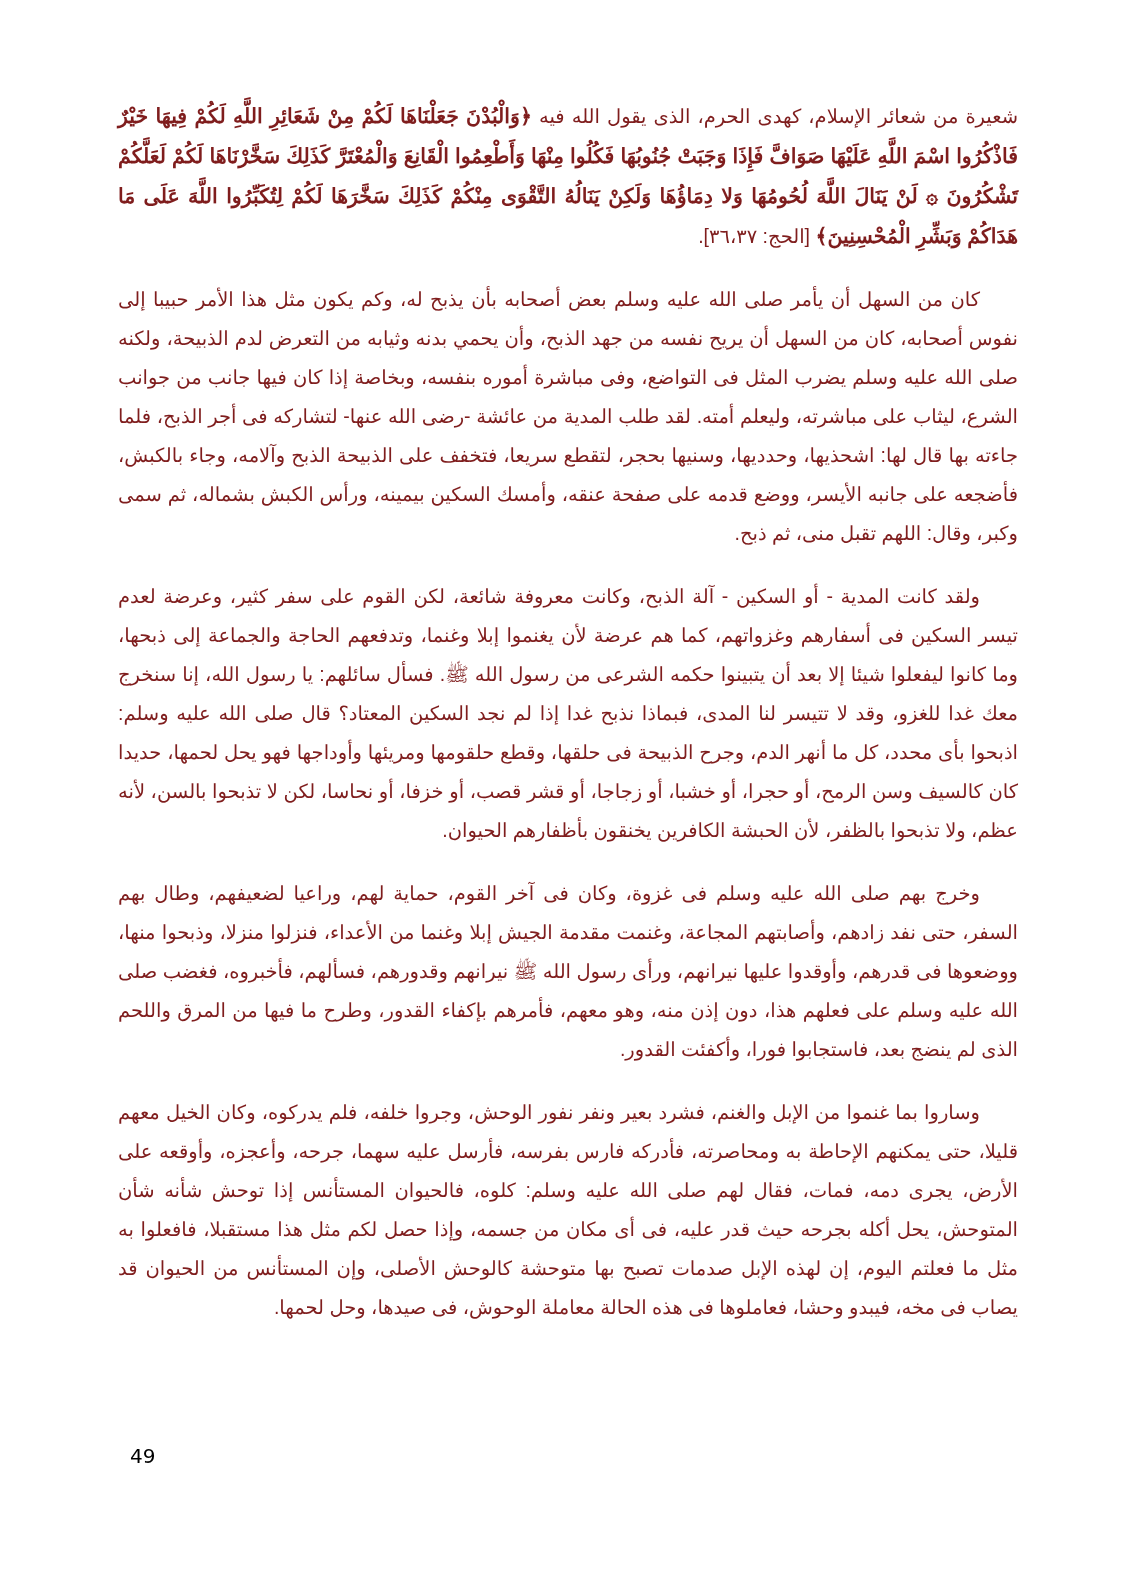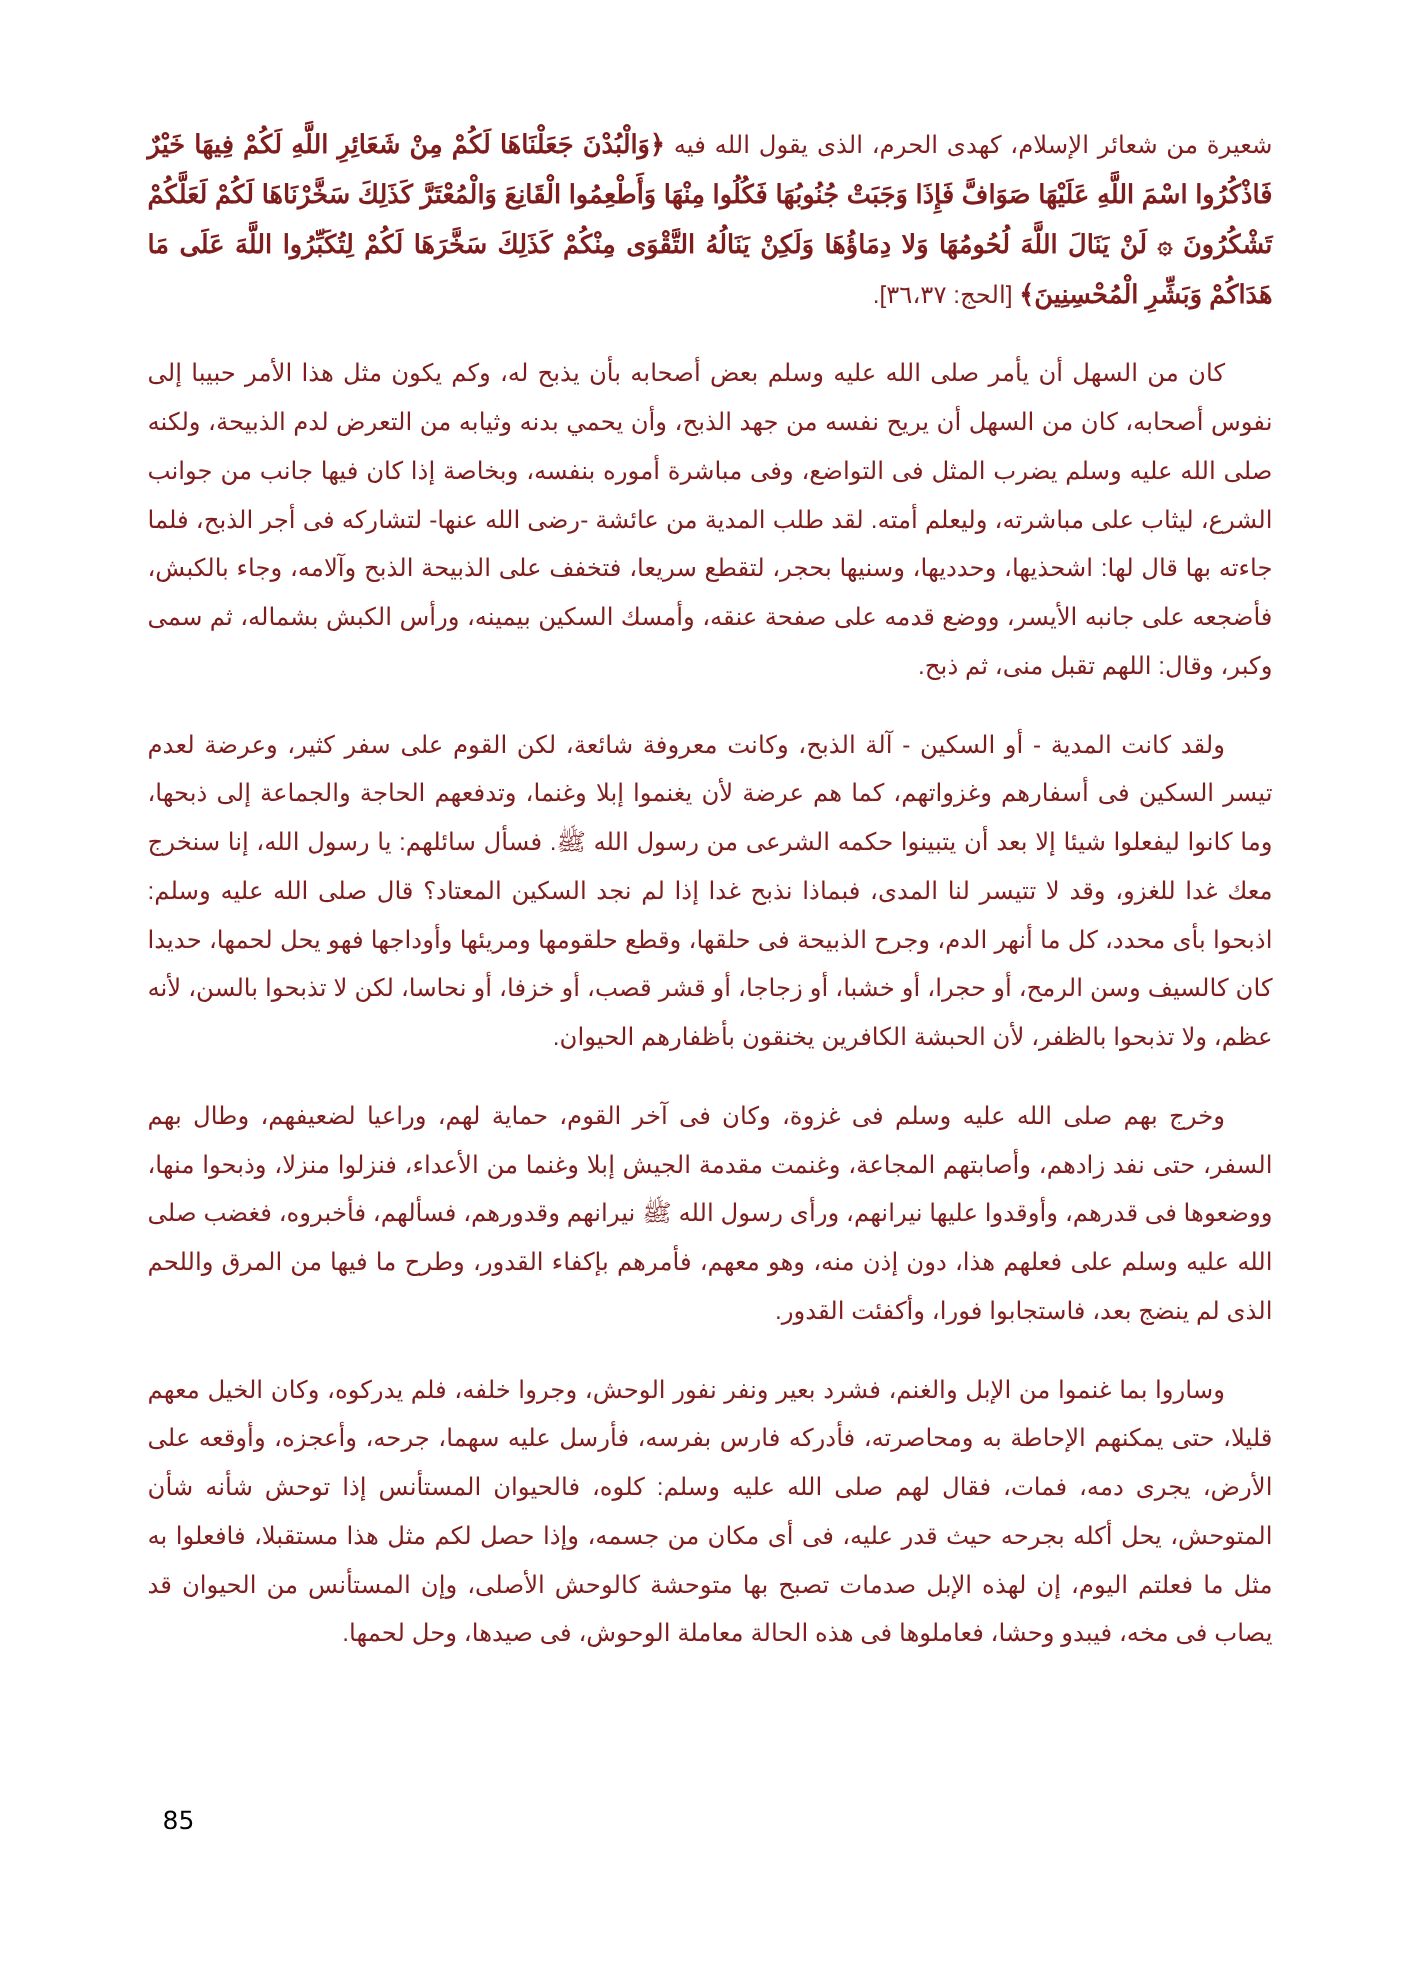--- a/index.html
+++ b/index.html
@@ -34,13 +34,13 @@
 <div class="page">
   <p class="para">
     <span>شعيرة من شعائر الإسلام، كهدى الحرم، الذى يقول الله فيه </span><span class="quran">﴿وَالْبُدْنَ جَعَلْنَاهَا لَكُمْ مِنْ شَعَائِرِ اللَّهِ لَكُمْ فِيهَا خَيْرٌ فَاذْكُرُوا اسْمَ اللَّهِ عَلَيْهَا صَوَافَّ فَإِذَا وَجَبَتْ جُنُوبُهَا فَكُلُوا مِنْهَا وَأَطْعِمُوا الْقَانِعَ وَالْمُعْتَرَّ كَذَلِكَ سَخَّرْنَاهَا لَكُمْ لَعَلَّكُمْ تَشْكُرُونَ ۞ لَنْ يَنَالَ اللَّهَ لُحُومُهَا وَلا دِمَاؤُهَا وَلَكِنْ يَنَالُهُ التَّقْوَى مِنْكُمْ كَذَلِكَ سَخَّرَهَا لَكُمْ لِتُكَبِّرُوا اللَّهَ عَلَى مَا هَدَاكُمْ وَبَشِّرِ الْمُحْسِنِينَ﴾</span><span class="ref"> [الحج: ٣٦،٣٧].</span>
   </p>
   <p class="para indent">كان من السهل أن يأمر صلى الله عليه وسلم بعض أصحابه بأن يذبح له، وكم يكون مثل هذا الأمر حبيبا إلى نفوس أصحابه، كان من السهل أن يريح نفسه من جهد الذبح، وأن يحمي بدنه وثيابه من التعرض لدم الذبيحة، ولكنه صلى الله عليه وسلم يضرب المثل فى التواضع، وفى مباشرة أموره بنفسه، وبخاصة إذا كان فيها جانب من جوانب الشرع، ليثاب على مباشرته، وليعلم أمته. لقد طلب المدية من عائشة -رضى الله عنها- لتشاركه فى أجر الذبح، فلما جاءته بها قال لها: اشحذيها، وحدديها، وسنيها بحجر، لتقطع سريعا، فتخفف على الذبيحة الذبح وآلامه، وجاء بالكبش، فأضجعه على جانبه الأيسر، ووضع قدمه على صفحة عنقه، وأمسك السكين بيمينه، ورأس الكبش بشماله، ثم سمى وكبر، وقال: اللهم تقبل منى، ثم ذبح.</p>
   <p class="para indent">ولقد كانت المدية - أو السكين - آلة الذبح، وكانت معروفة شائعة، لكن القوم على سفر كثير، وعرضة لعدم تيسر السكين فى أسفارهم وغزواتهم، كما هم عرضة لأن يغنموا إبلا وغنما، وتدفعهم الحاجة والجماعة إلى ذبحها، وما كانوا ليفعلوا شيئا إلا بعد أن يتبينوا حكمه الشرعى من رسول الله ﷺ. فسأل سائلهم: يا رسول الله، إنا سنخرج معك غدا للغزو، وقد لا تتيسر لنا المدى، فبماذا نذبح غدا إذا لم نجد السكين المعتاد؟ قال صلى الله عليه وسلم: اذبحوا بأى محدد، كل ما أنهر الدم، وجرح الذبيحة فى حلقها، وقطع حلقومها ومريئها وأوداجها فهو يحل لحمها، حديدا كان كالسيف وسن الرمح، أو حجرا، أو خشبا، أو زجاجا، أو قشر قصب، أو خزفا، أو نحاسا، لكن لا تذبحوا بالسن، لأنه عظم، ولا تذبحوا بالظفر، لأن الحبشة الكافرين يخنقون بأظفارهم الحيوان.</p>
   <p class="para indent">وخرج بهم صلى الله عليه وسلم فى غزوة، وكان فى آخر القوم، حماية لهم، وراعيا لضعيفهم، وطال بهم السفر، حتى نفد زادهم، وأصابتهم المجاعة، وغنمت مقدمة الجيش إبلا وغنما من الأعداء، فنزلوا منزلا، وذبحوا منها، ووضعوها فى قدرهم، وأوقدوا عليها نيرانهم، ورأى رسول الله ﷺ نيرانهم وقدورهم، فسألهم، فأخبروه، فغضب صلى الله عليه وسلم على فعلهم هذا، دون إذن منه، وهو معهم، فأمرهم بإكفاء القدور، وطرح ما فيها من المرق واللحم الذى لم ينضج بعد، فاستجابوا فورا، وأكفئت القدور.</p>
   <p class="para indent">وساروا بما غنموا من الإبل والغنم، فشرد بعير ونفر نفور الوحش، وجروا خلفه، فلم يدركوه، وكان الخيل معهم قليلا، حتى يمكنهم الإحاطة به ومحاصرته، فأدركه فارس بفرسه، فأرسل عليه سهما، جرحه، وأعجزه، وأوقعه على الأرض، يجرى دمه، فمات، فقال لهم صلى الله عليه وسلم: كلوه، فالحيوان المستأنس إذا توحش شأنه شأن المتوحش، يحل أكله بجرحه حيث قدر عليه، فى أى مكان من جسمه، وإذا حصل لكم مثل هذا مستقبلا، فافعلوا به مثل ما فعلتم اليوم، إن لهذه الإبل صدمات تصبح بها متوحشة كالوحش الأصلى، وإن المستأنس من الحيوان قد يصاب فى مخه، فيبدو وحشا، فعاملوها فى هذه الحالة معاملة الوحوش، فى صيدها، وحل لحمها.</p>
 </div>
 
-<div class="page-number">85</div>
+<div class="page-number">49</div>
 
 </body></html>

